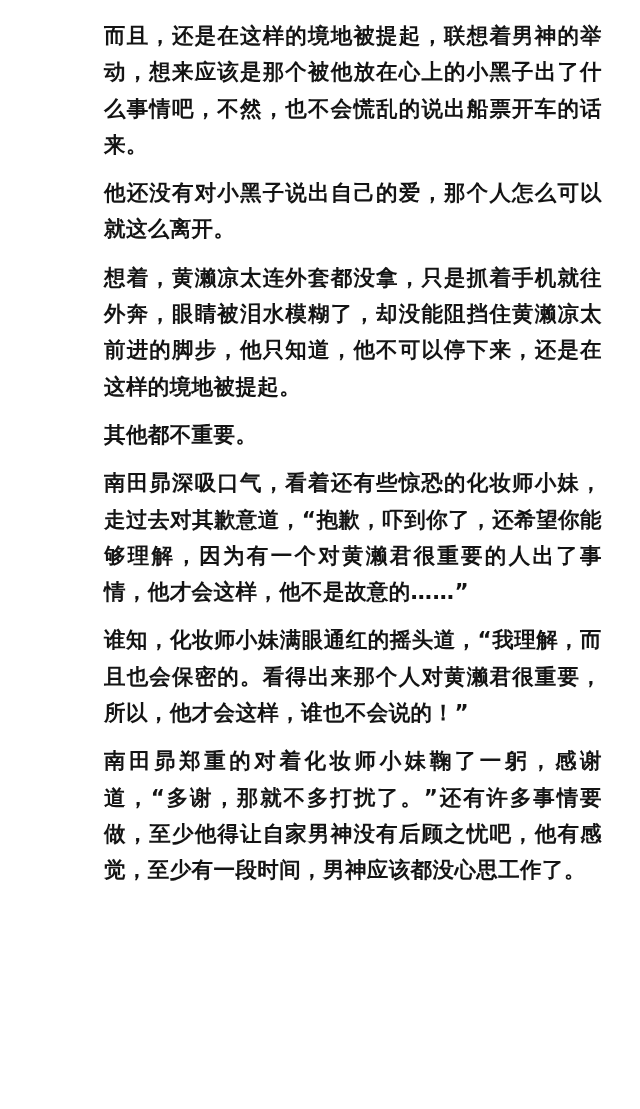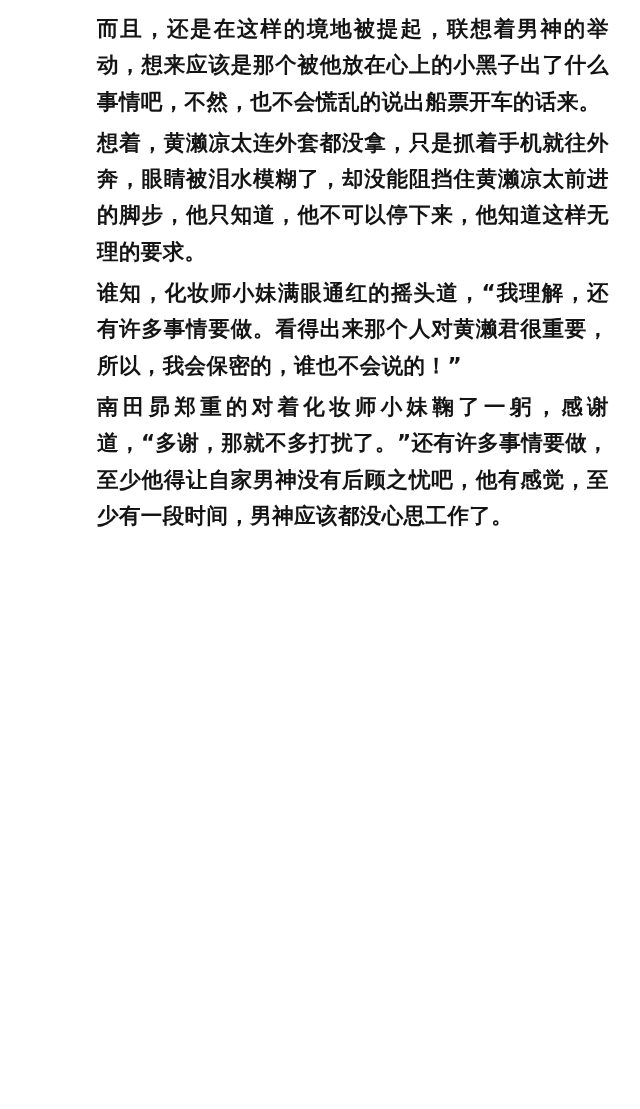--- a/index.html
+++ b/index.html
@@ -25,30 +25,33 @@
     font-size: 21.5px;
     line-height: 36.3px;
     color: #141414;
     font-weight: 700;
     letter-spacing: 0.4px;
     text-align: justify;
     text-justify: inter-character;
     font-family: "DejaVu Sans", "Liberation Sans", sans-serif;
   }
   .para {
-    margin: 5px;
+    margin: 12px;
     text-indent: 0;
     white-space: normal;
     word-break: break-all;
   }
 </style>
 </head>
 <body>
 
 <div id="page">
   <div id="body-text">
     <p class="para">而且，还是在这样的境地被提起，联想着男神的举动，想来应该是那个被他放在心上的小黑子出了什么事情吧，不然，也不会慌乱的说出船票开车的话来。</p>
-    <p class="para">想着，黄濑凉太连外套都没拿，只是抓着手机就往外奔，眼睛被泪水模糊了，却没能阻挡住黄濑凉太前进的脚步，他只知道，他不可以停下来，他知道这样无理的要求。</p>
-    <p class="para">谁知，化妆师小妹满眼通红的摇头道，“我理解，还有许多事情要做。看得出来那个人对黄濑君很重要，所以，我会保密的，谁也不会说的！”</p>
+    <p class="para">他还没有对小黑子说出自己的爱，那个人怎么可以就这么离开。</p>
+    <p class="para">想着，黄濑凉太连外套都没拿，只是抓着手机就往外奔，眼睛被泪水模糊了，却没能阻挡住黄濑凉太前进的脚步，他只知道，他不可以停下来，还是在这样的境地被提起。</p>
+    <p class="para">其他都不重要。</p>
+    <p class="para">南田昴深吸口气，看着还有些惊恐的化妆师小妹，走过去对其歉意道，“抱歉，吓到你了，还希望你能够理解，因为有一个对黄濑君很重要的人出了事情，他才会这样，他不是故意的……”</p>
+    <p class="para">谁知，化妆师小妹满眼通红的摇头道，“我理解，而且也会保密的。看得出来那个人对黄濑君很重要，所以，他才会这样，谁也不会说的！”</p>
     <p class="para">南田昴郑重的对着化妆师小妹鞠了一躬，感谢道，“多谢，那就不多打扰了。”还有许多事情要做，至少他得让自家男神没有后顾之忧吧，他有感觉，至少有一段时间，男神应该都没心思工作了。</p>
 
   </div>
 </div>
 
 </body></html>

